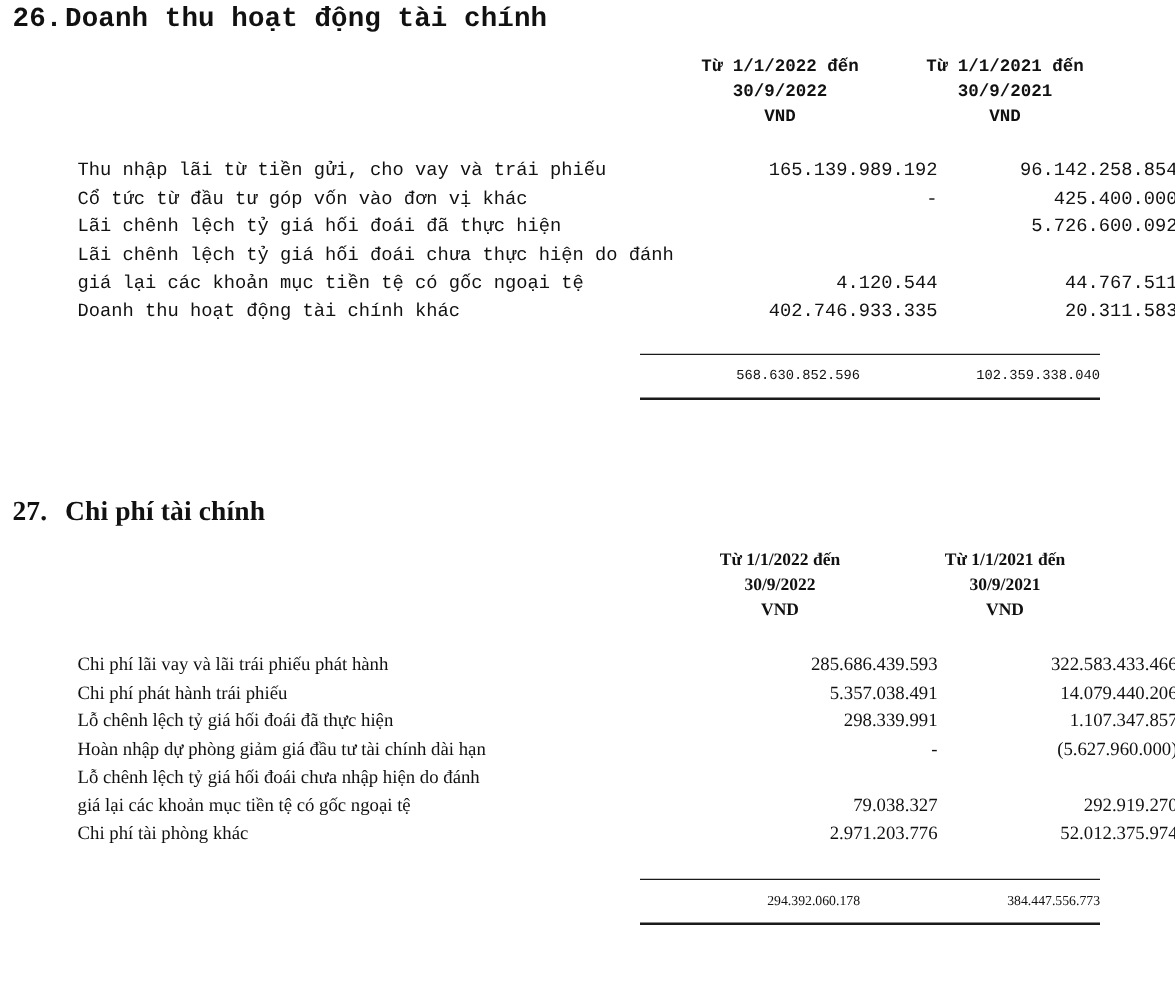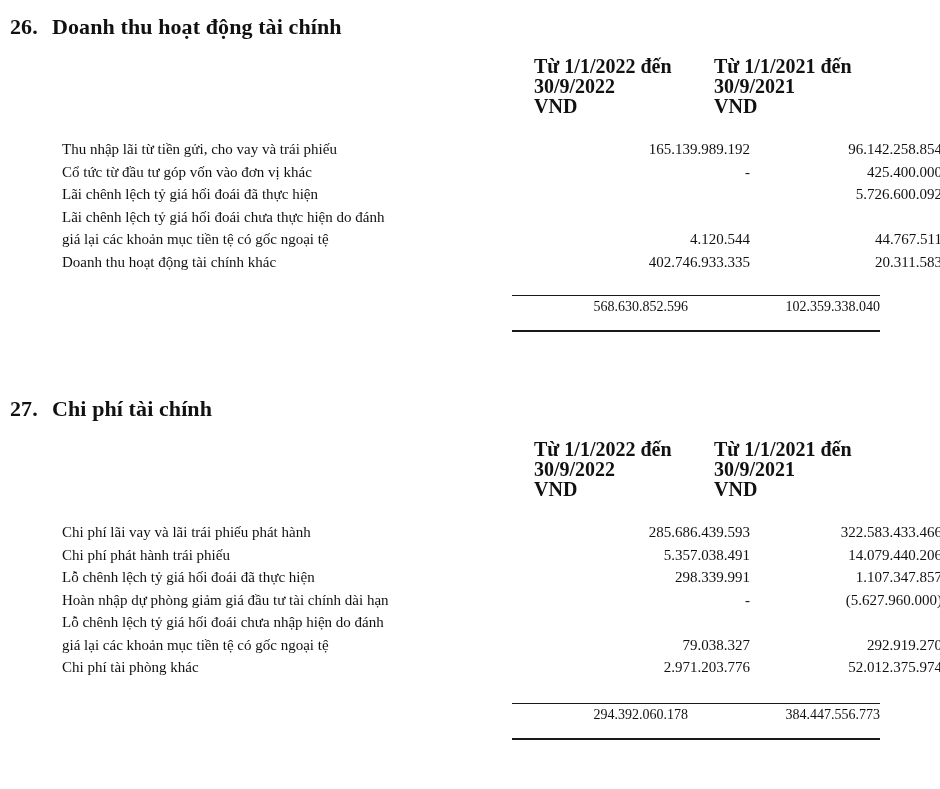--- a/index.html
+++ b/index.html
@@ -44,23 +44,23 @@
   }
   .note-title {
     flex: 1 1 auto;
   }
 
   
   .col-headers {
     display: flex;
     justify-content: flex-end;
     font-weight: bold;
-    font-size: 20px;
+    font-size: 14px;
     line-height: 20px;
-    text-align: left;
+    text-align: center;
   }
   .col-head {
     width: 180px;
     flex: 0 0 auto;
   }
   .col-head .chl {
     display: block;
     white-space: nowrap;
   }
 
@@ -97,38 +97,39 @@
   .rule {
     height: 0;
     border-top: 1.6px solid #1a1a1a;
     width: 368px;
   }
   .rule.thick {
     border-top: 2.4px solid #1a1a1a;
   }
   .totals-row {
     display: flex;
-    font-size: 14px;
+    font-size: 11px;
     line-height: 22px;
     height: 34px;
+    align-items: center;
   }
   .totals-val {
     flex: 0 0 auto;
     text-align: right;
     white-space: nowrap;
   }
   .totals-val.c1 { width: 176px; }
   .totals-val.c2 { width: 192px; }
 </style>
 </head>
 <body>
 
 <div class="page">
 
-  <section class="note" style="top:14px;">
+  <section class="note" style="top:3px;font-family:Liberation Mono, monospace;">
 
     <div class="note-heading">
       <span class="note-number">26.</span>
       <span class="note-title">Doanh thu hoạt động tài chính</span>
     </div>
 
     <div class="col-headers" style="margin-top:16px; padding-right:46px;">
       <div class="col-head">
         <span class="chl">Từ 1/1/2022 đến</span>
         <span class="chl">30/9/2022</span>

